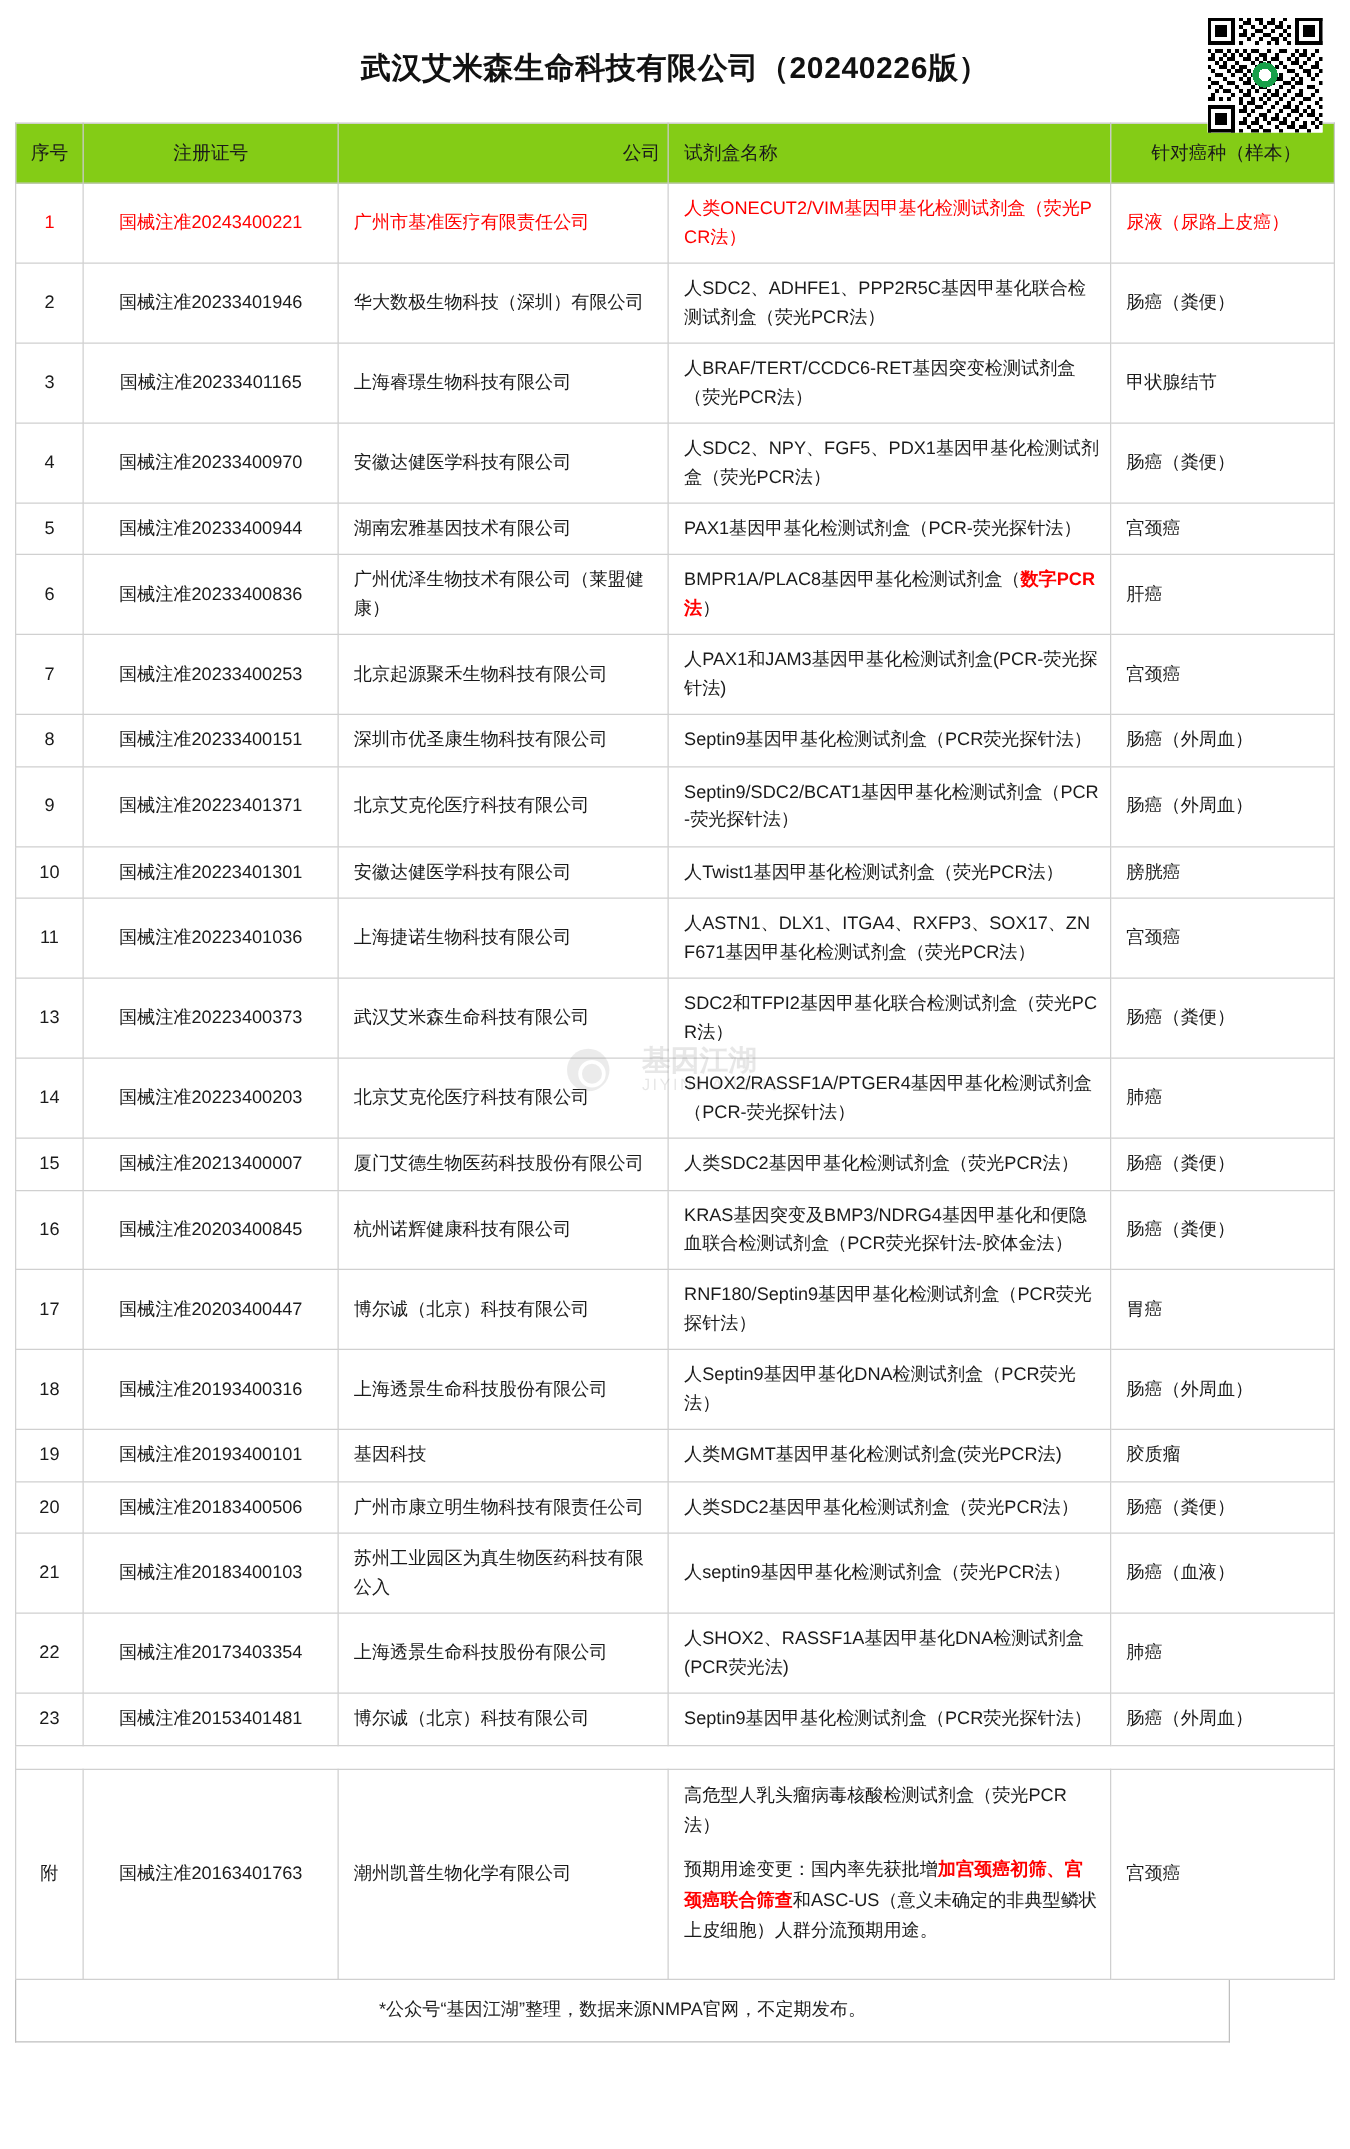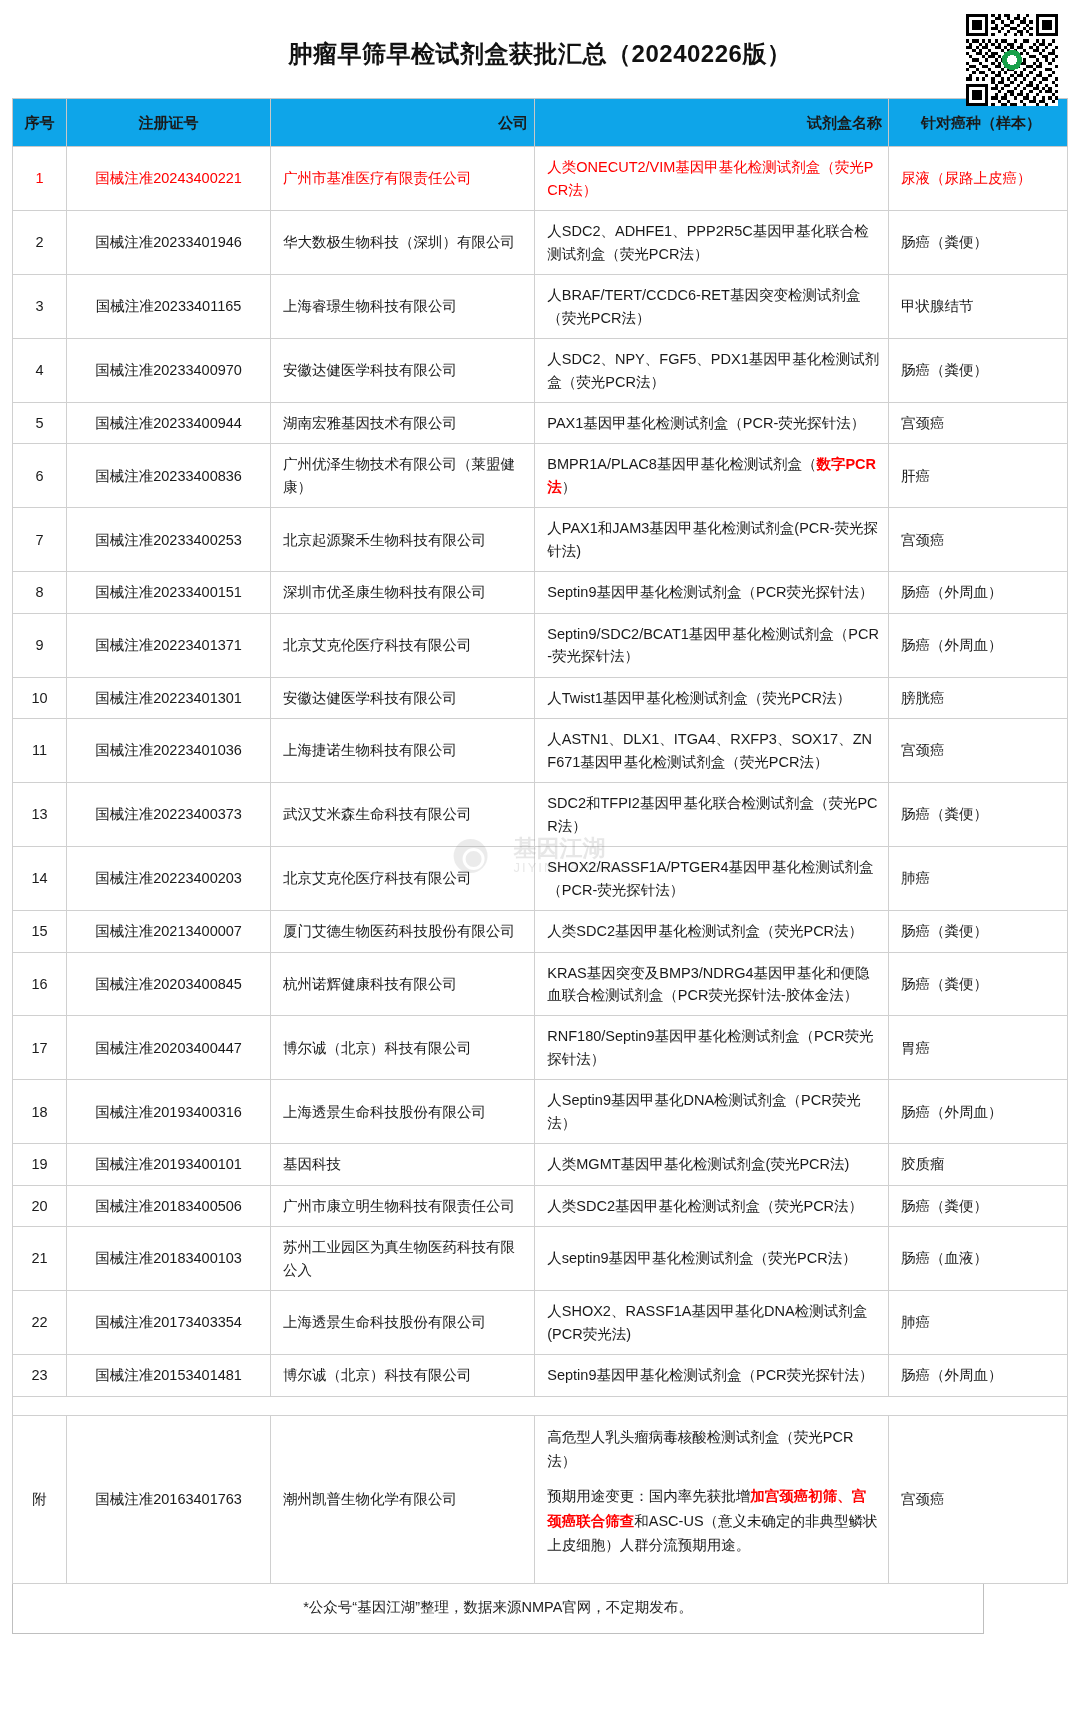--- a/index.html
+++ b/index.html
@@ -53,22 +53,22 @@
   table.main th, table.main td {
     border: 1px solid #d0d0d0;
     padding: 9px 8px;
     font-size: 14.5px;
     line-height: 1.55;
     vertical-align: middle;
     color: #1a1a1a;
     word-break: break-all;
   }
   table.main thead th {
-    background: #0ea5e9;
-    font-weight: bold;
+    background: #84cc16;
+    font-weight: normal;
     text-align: center;
     font-size: 15px;
     padding: 12px 6px;
     border-color: #c8c8c8;
   }
   .col-no     { width: 52px;  text-align: center; }
   .col-reg    { width: 196px; text-align: center; }
   .col-comp   { width: 254px; text-align: left; padding-left: 12px !important; }
   .col-kit    { width: 340px; text-align: left; padding-left: 12px !important; }
   .col-cancer { width: 172px; text-align: left; padding-left: 12px !important; }
@@ -133,21 +133,21 @@
   .watermark .wm-text-sub {
     font-size: 13px; color: #6e6e6e; letter-spacing: 2px;
   }
 </style>
 </head>
 <body>
 
 <div class="page">
 
   <div class="header">
-    <div class="title">肿瘤早筛早检试剂盒获批汇总（20240226版）</div>
+    <div class="title">武汉艾米森生命科技有限公司（20240226版）</div>
     <div class="qr">
       <svg width="92" height="92" viewBox="0 0 29 29" shape-rendering="crispEdges">
         <rect width="29" height="29" fill="#ffffff"></rect>
         <g fill="#000000">
           <rect x="0" y="0" width="7" height="1"></rect>
             <rect x="0" y="6" width="7" height="1"></rect>
           <rect x="0" y="0" width="1" height="7"></rect>
             <rect x="6" y="0" width="1" height="7"></rect>
           <rect x="2" y="2" width="3" height="3"></rect>
           <rect x="22" y="0" width="7" height="1"></rect>
@@ -377,21 +377,21 @@
       </svg>
     </div>
   </div>
 
   <table class="main">
     <thead>
       <tr>
         <th class="col-no">序号</th>
         <th class="col-reg">注册证号</th>
         <th class="col-comp" style="text-align:right">公司</th>
-        <th class="col-kit" style="text-align:right">试剂盒名称</th>
+        <th class="col-kit" style="text-align:left">试剂盒名称</th>
         <th class="col-cancer" style="text-align:center">针对癌种（样本）</th>
       </tr>
     </thead>
     <tbody id="table-body">
         <tr class="highlight">
           <td class="col-no">1</td>
           <td class="col-reg">国械注准20243400221</td>
           <td class="col-comp">广州市基准医疗有限责任公司</td>
           <td class="col-kit">人类ONECUT2/VIM基因甲基化检测试剂盒（荧光PCR法）</td>
           <td class="col-cancer">尿液（尿路上皮癌）</td>

